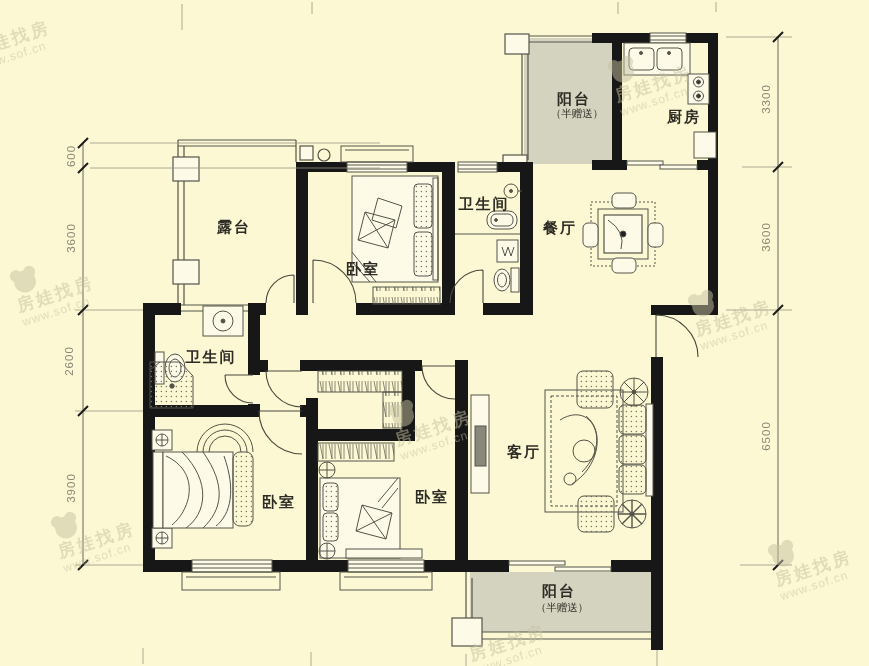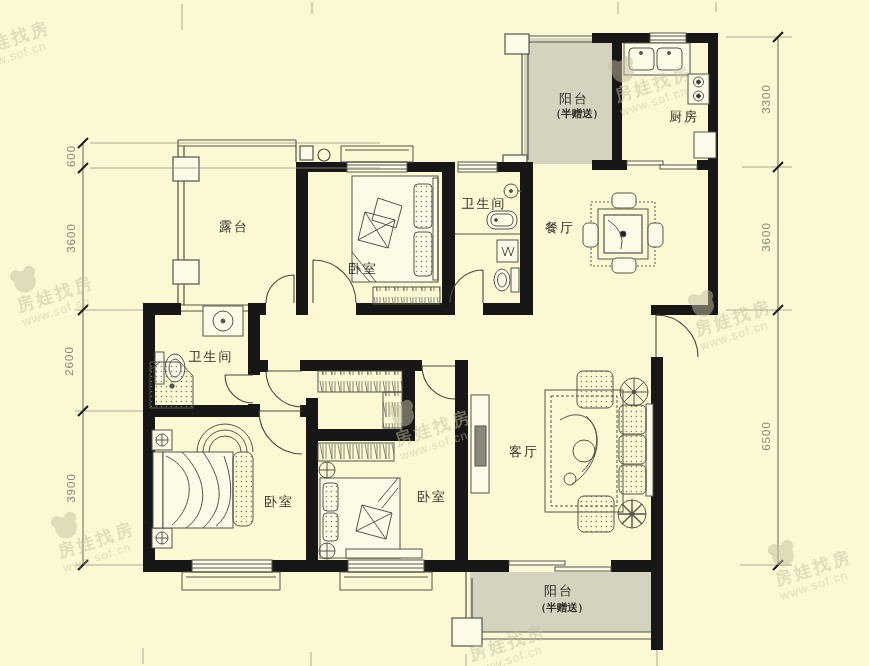--- a/index.html
+++ b/index.html
@@ -3,23 +3,23 @@
 <meta charset="utf-8">
 <style>
   :root{
     --bg:#fbf8d3; --balcony:#d4d3c0; --wall:#171717; --line:#55544a;
     --dim:#8b8878; --label:#2e2c24; --wm:#c6c1a1; --furn:#fdfbe8;
   }
   html,body{margin:0;padding:0;background:var(--bg);}
   .canvas{position:relative;width:869px;height:666px;background:var(--bg);overflow:hidden;
           font-family:"Liberation Sans","DejaVu Sans",sans-serif;}
   svg{position:absolute;left:0;top:0;}
-  .rlabel{position:absolute;transform:translate(-50%,-50%);font-size:13px;font-weight:400;
+  .rlabel{position:absolute;transform:translate(-50%,-50%);font-size:15px;font-weight:700;
           color:var(--label);letter-spacing:2px;white-space:nowrap;}
-  .rsub{position:absolute;transform:translate(-50%,-50%);font-size:10.5px;font-weight:700;
+  .rsub{position:absolute;transform:translate(-50%,-50%);font-size:10.5px;font-weight:400;
         color:var(--label);letter-spacing:0;white-space:nowrap;text-align:center;}
   .dimv{position:absolute;transform:translate(-50%,-50%) rotate(-90deg);font-size:11.5px;
         color:var(--dim);letter-spacing:1px;white-space:nowrap;}
   .wm{position:absolute;transform:rotate(-18deg);opacity:.5;color:var(--wm);pointer-events:none;}
   .wm-mascot{width:22px;height:22px;border-radius:50%;background:var(--wm);position:relative;
              margin:0 0 2px 4px;box-shadow:-7px -8px 0 -5px var(--wm),7px -8px 0 -5px var(--wm);}
   .wm-brand{font-size:17px;font-weight:700;letter-spacing:3px;line-height:1.1;}
   .wm-url{font-size:12px;letter-spacing:1px;line-height:1.1;}
 </style>
 </head>

